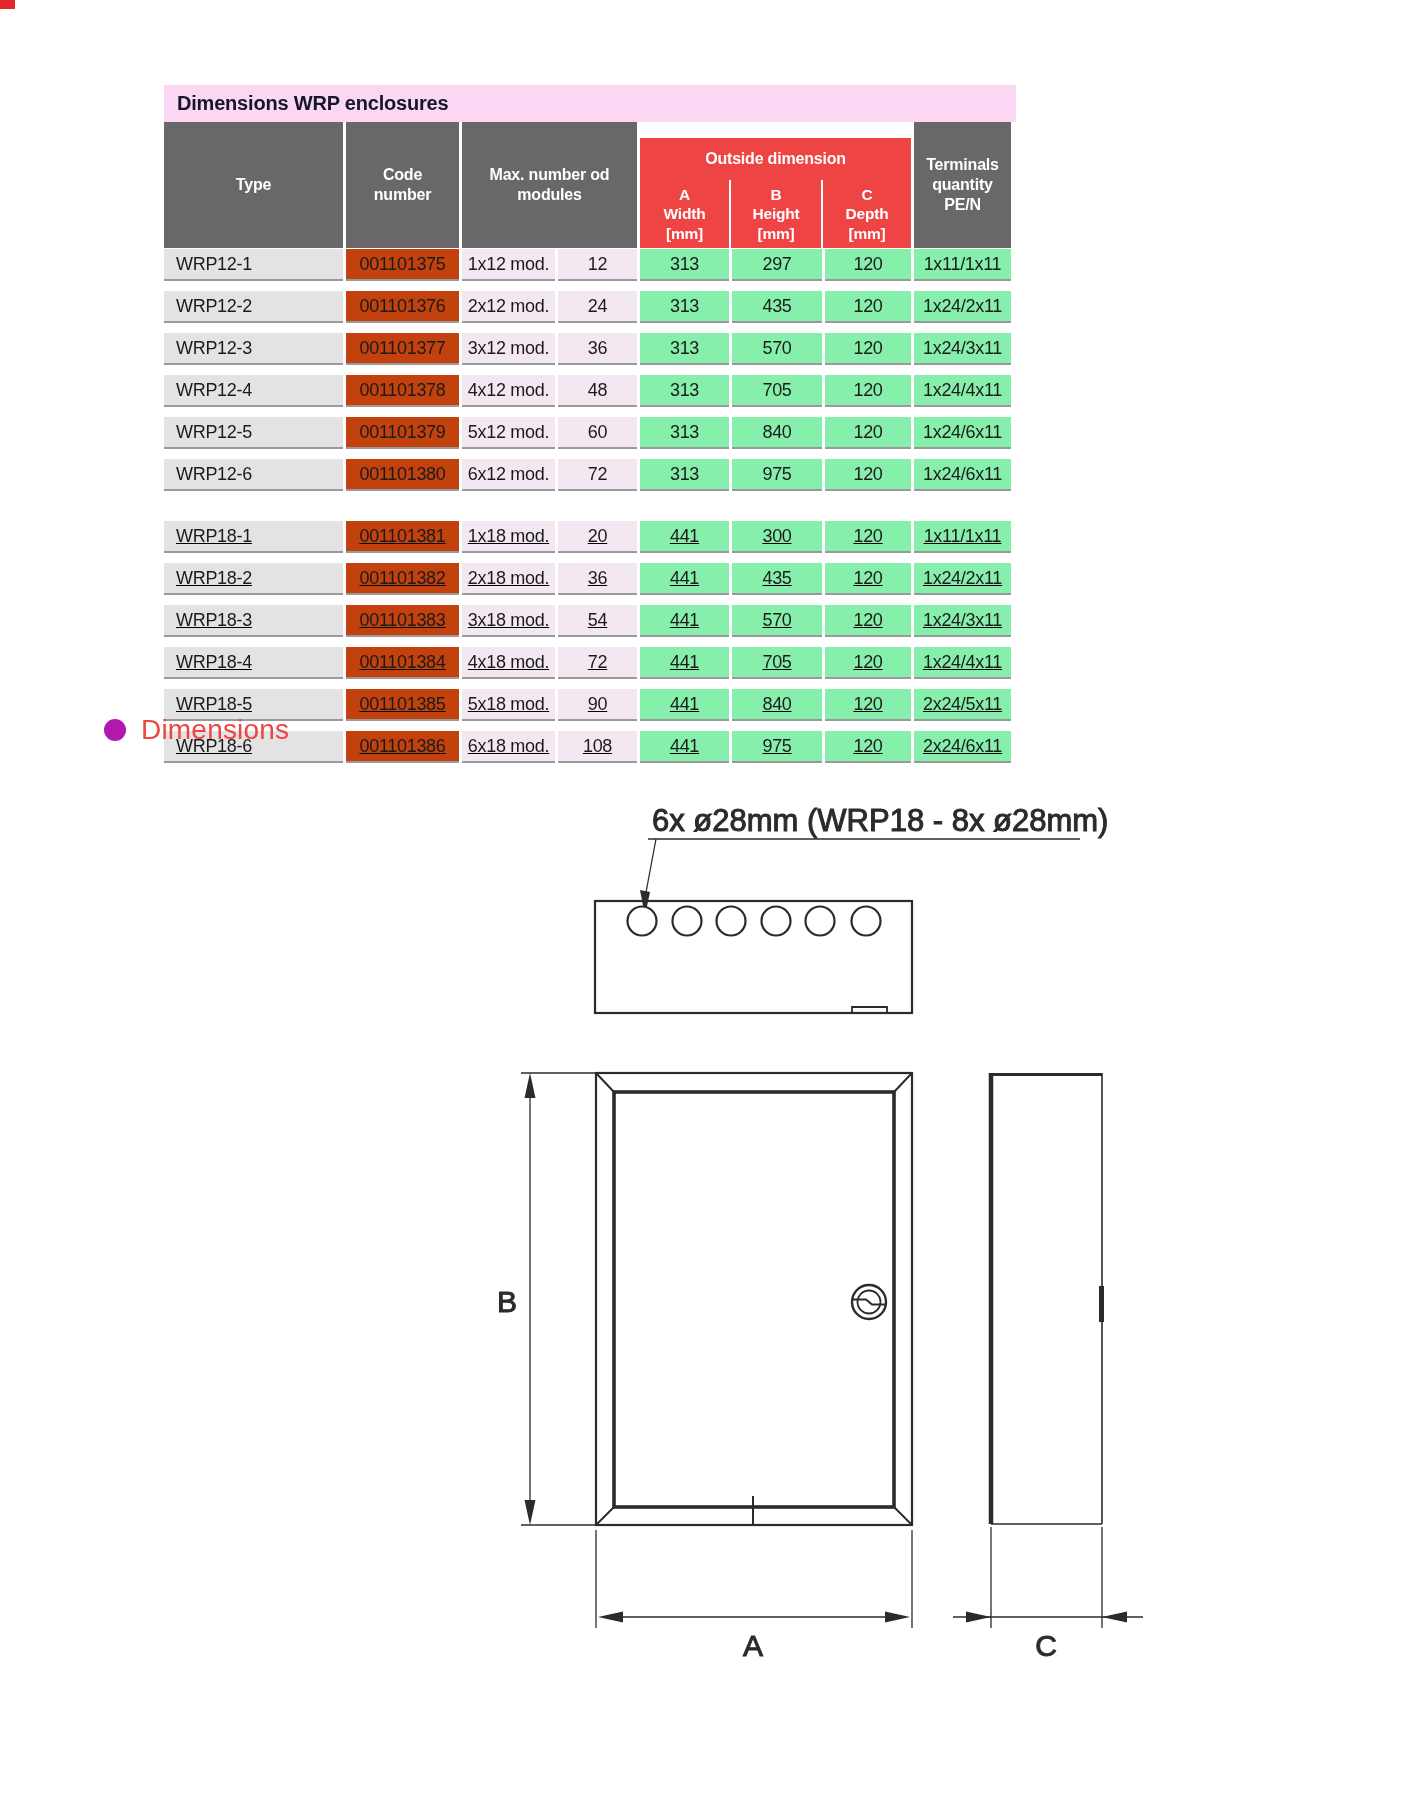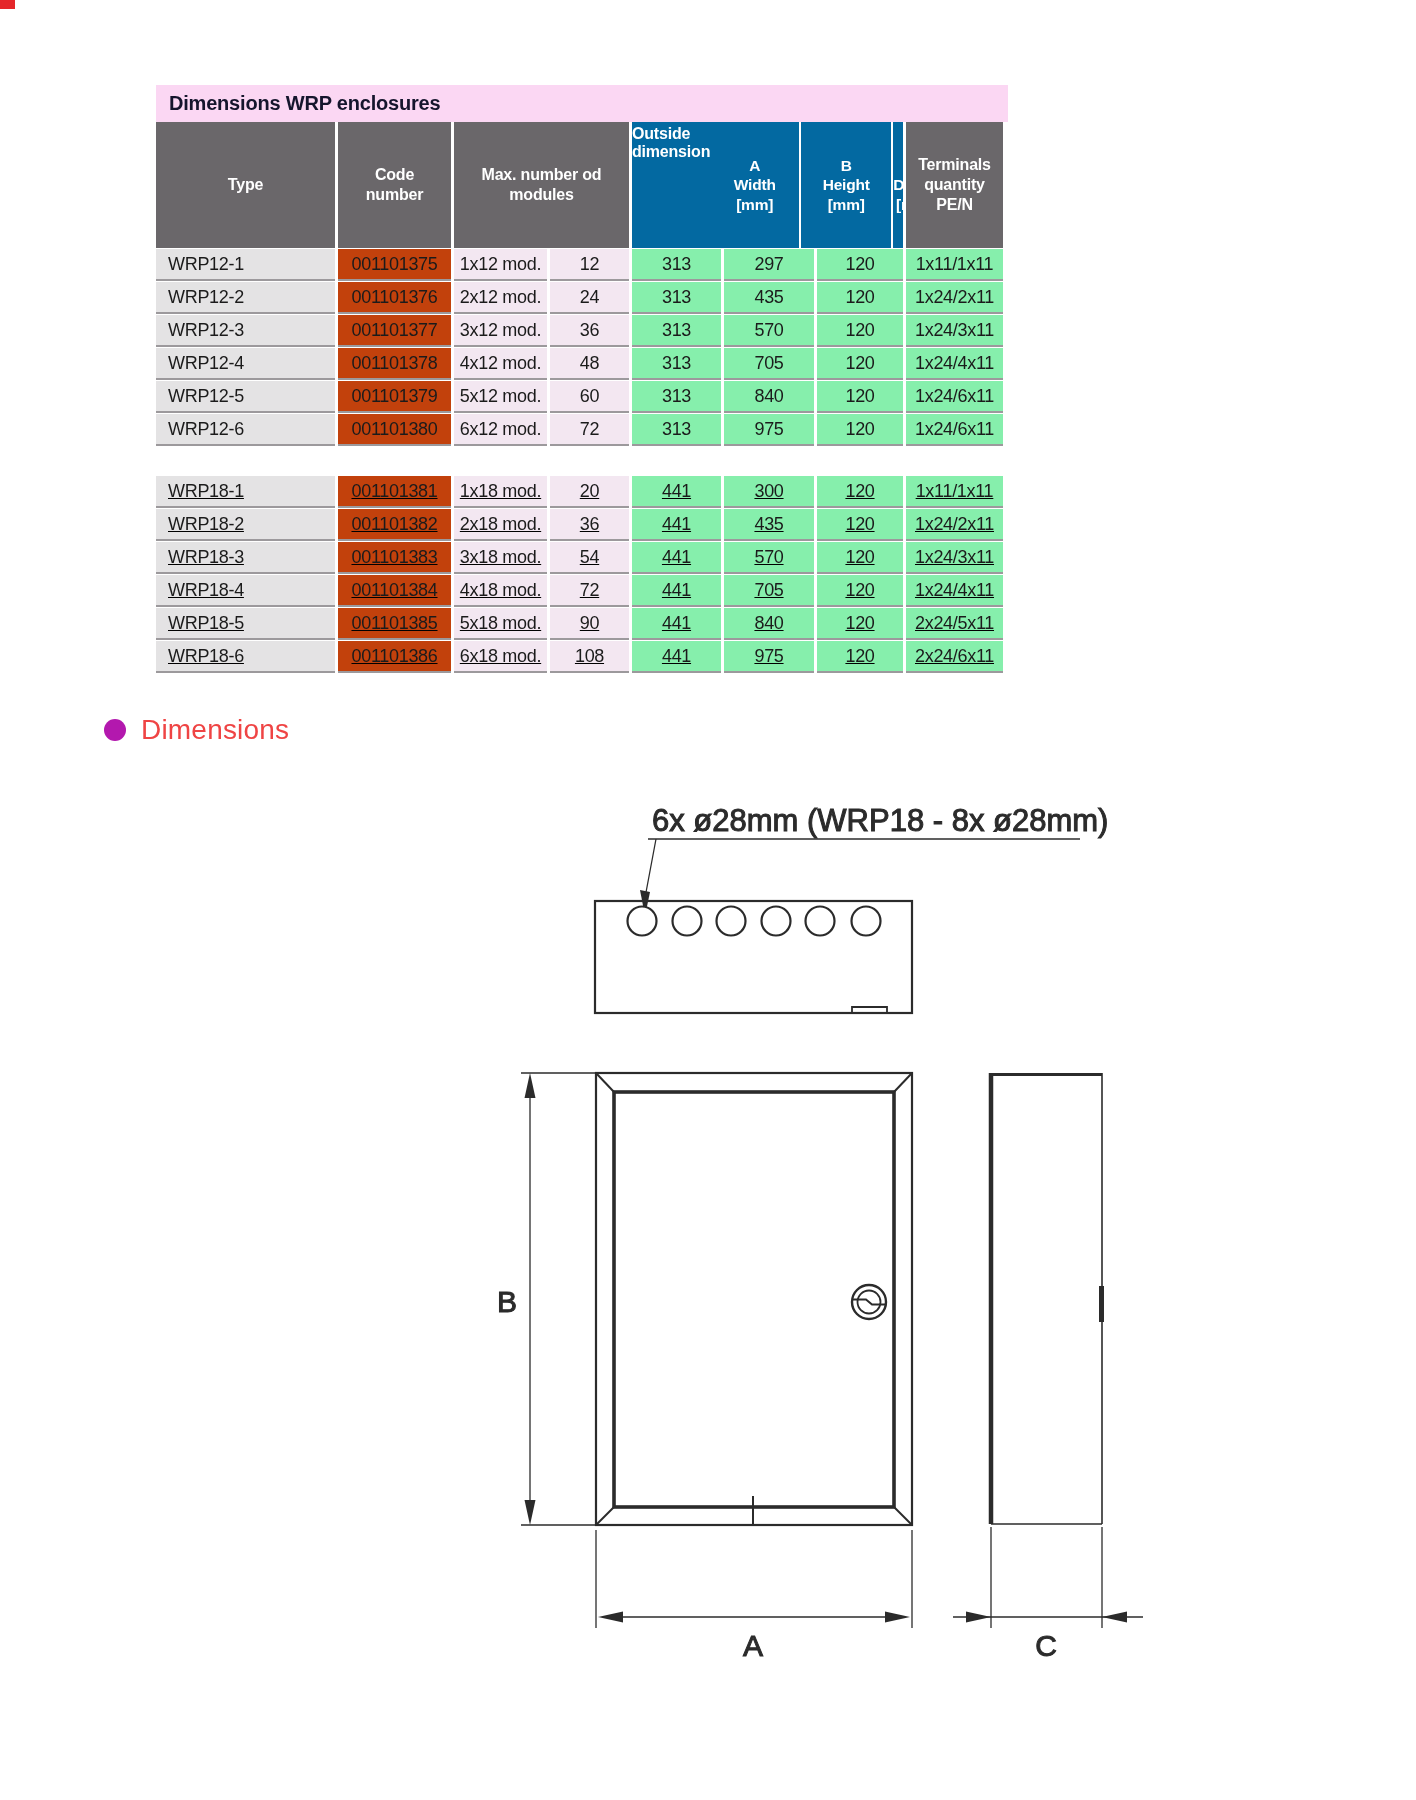--- a/index.html
+++ b/index.html
@@ -5,54 +5,54 @@
   html,body{margin:0;padding:0;}
   body{
     width:1416px;height:1800px;position:relative;overflow:hidden;
     background:#ffffff;
     font-family:"Liberation Sans", sans-serif;
   }
   
   .corner-mark{position:absolute;left:0;top:0;width:15px;height:9px;background:#e5262a;}
 
   
-  .wrp-table{position:absolute;left:156px;top:85px;width:852px;}
+  .wrp-table{position:absolute;left:164px;top:85px;width:852px;}
   .tbl-title{
     background:#fbd7f3;height:37px;line-height:37px;padding-left:13px;
     font-size:20px;font-weight:bold;color:#15152d;letter-spacing:-0.2px;
   }
   .grid8{
     display:grid;
     grid-template-columns:179px 113px 93px 79px 89px 90px 86px 97px;
     column-gap:3px;
   }
   .tbl-header{height:126px;background:#ffffff;}
   .hcell{
     background:#6a676a;color:#ffffff;
     display:flex;align-items:center;justify-content:center;text-align:center;
     font-size:16px;font-weight:700;line-height:1.25;white-space:pre-line;
     letter-spacing:-0.2px;
   }
   .hcell.max-mod{grid-column:3 / span 2;}
-  .outside-group{grid-column:5 / span 3;background:#0369a1;display:flex;flex-direction:row;}
+  .outside-group{grid-column:5 / span 3;background:#ef4444;display:flex;flex-direction:column;margin-top:16px;}
   .outside-label{
     height:42px;display:flex;align-items:center;justify-content:center;
     color:#fff;font-size:16px;font-weight:700;letter-spacing:-0.2px;
   }
   .outside-sub{flex:1;display:flex;}
   .sub-cell{
     display:flex;align-items:center;justify-content:center;text-align:center;
     color:#fff;font-size:15.5px;font-weight:700;line-height:1.25;white-space:pre-line;
     letter-spacing:-0.2px;
   }
   .sub-a{width:89px;}
   .sub-b{width:90px;border-left:2px solid #ffffff;}
   .sub-c{flex:1;border-left:2px solid #ffffff;}
 
-  .tbl-body{row-gap:1px;margin-top:1px;}
+  .tbl-body{row-gap:10px;margin-top:1px;}
   .tbl-body.second{margin-top:30px;text-decoration:underline;}
   .bcell{
     height:30px;display:flex;align-items:center;justify-content:center;
     font-size:18px;color:#1b1b1b;border-bottom:2px solid #9c999c;
     letter-spacing:-0.3px;white-space:nowrap;
   }
   .bcell.c1{justify-content:flex-start;padding-left:12px;background:#e4e3e4;}
   .bcell.c2{background:#c2410c;}
   .bcell.c3,.bcell.c4{background:#f3e7f1;}
   .bcell.c5,.bcell.c6,.bcell.c7,.bcell.c8{background:#86efac;text-align:right;}

